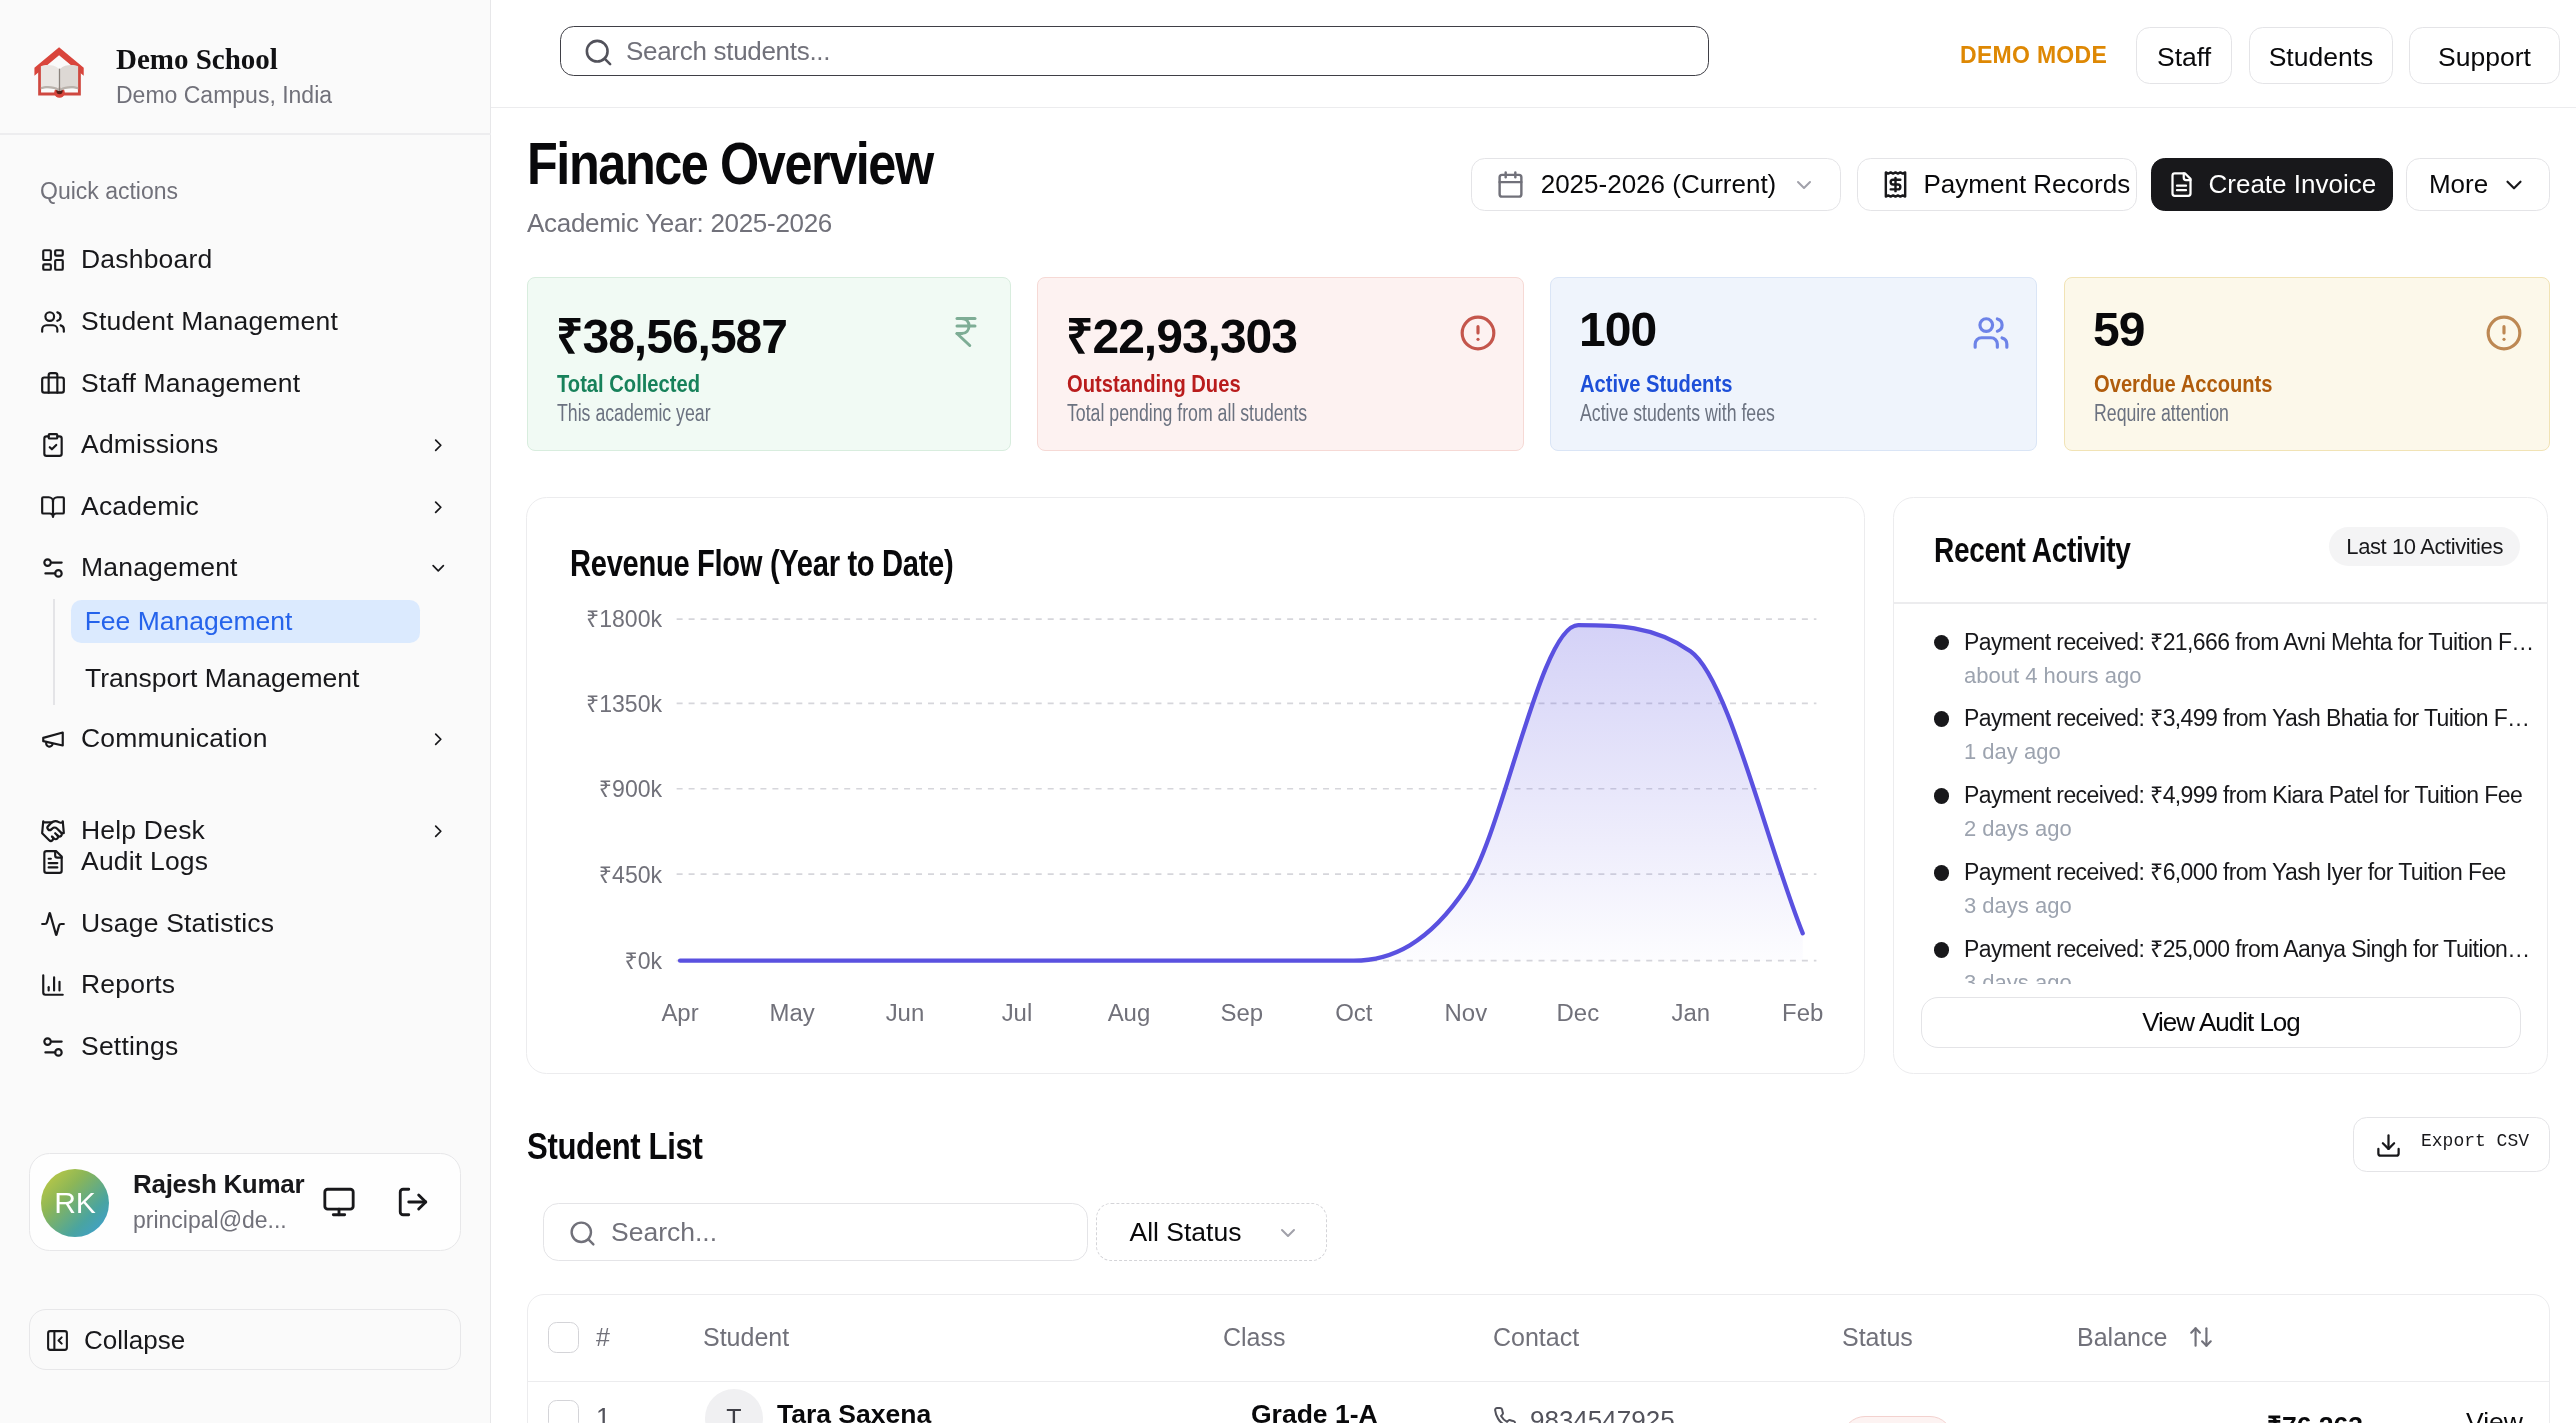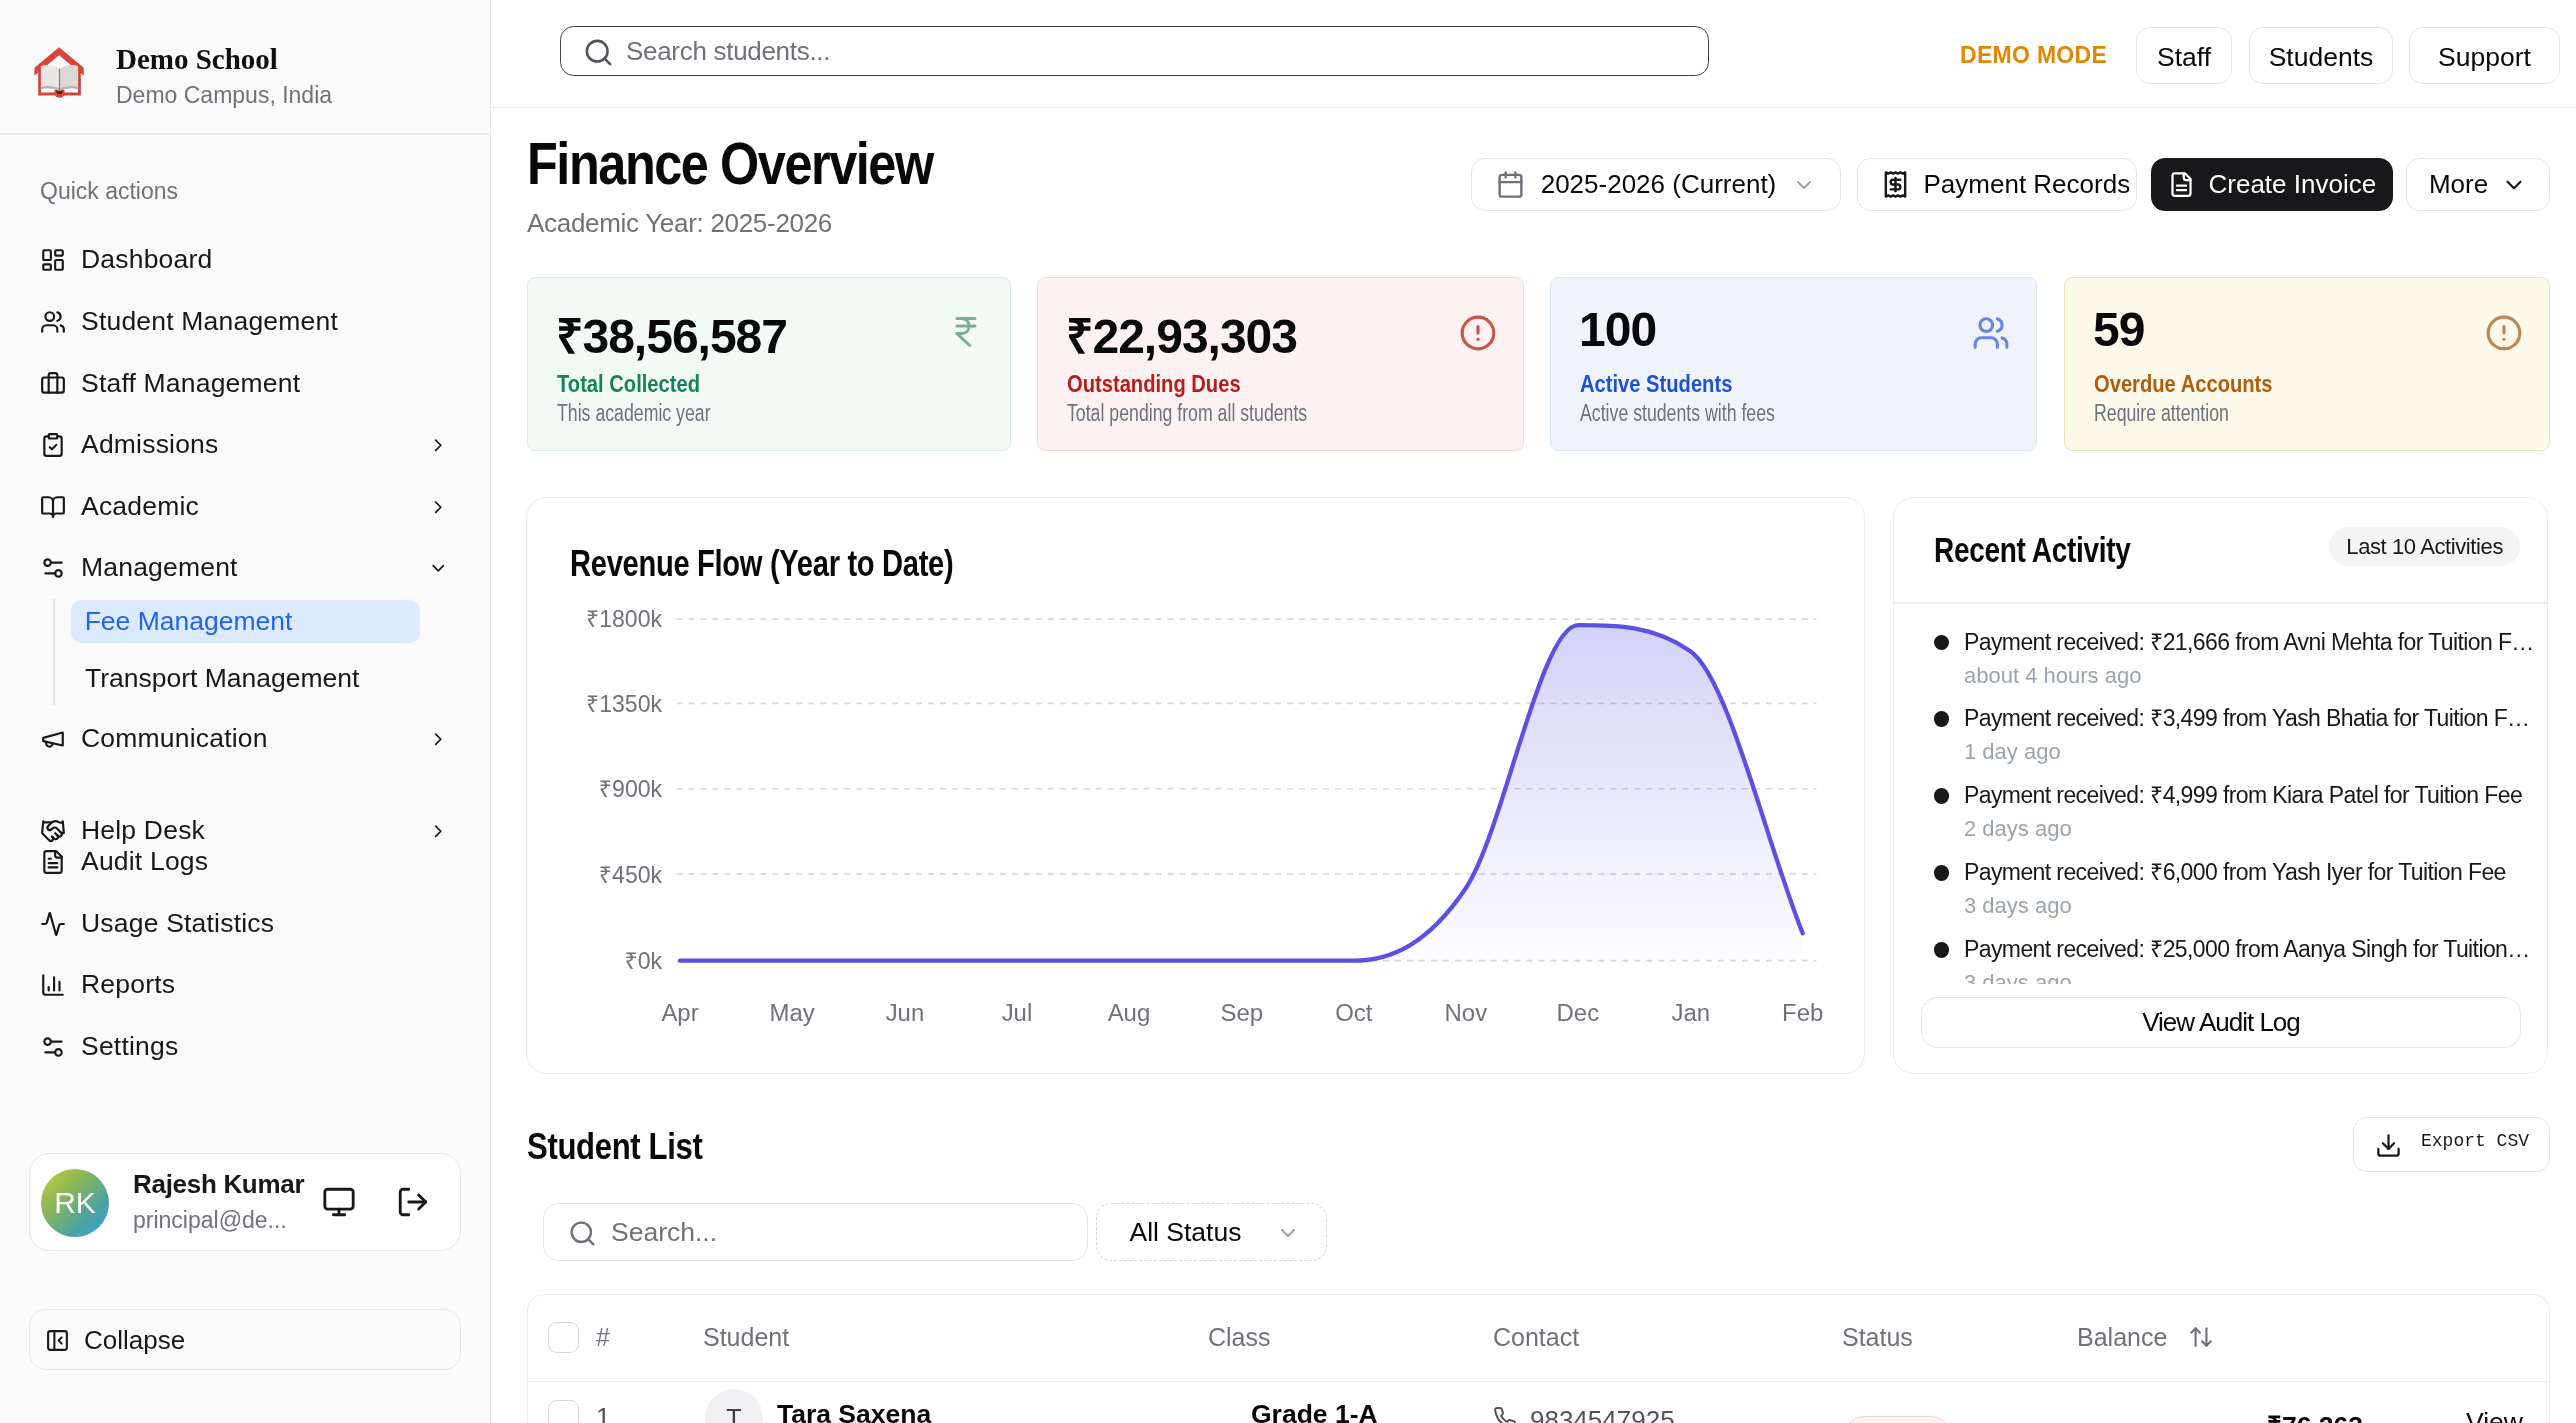--- a/index.html
+++ b/index.html
@@ -439,21 +439,21 @@
     <span>All Status</span>
     <svg width="24" height="24" viewBox="0 0 24 24" fill="none" stroke="#a1a1aa" stroke-width="2" stroke-linecap="round" stroke-linejoin="round">
       <path d="m6 9 6 6 6-6"></path>
     </svg>
   </div>
 <div id="tablecard">
   <div id="thead">
     <div class="cb" style="top:26.5px"></div>
     <div class="th" style="left:68px">#</div>
     <div class="th" style="left:175px">Student</div>
-    <div class="th" style="left:680px">Class</div>
+    <div class="th" style="left:695px">Class</div>
     <div class="th" style="left:965px">Contact</div>
     <div class="th" style="left:1314px">Status</div>
     <div class="th" style="left:1549px">Balance</div>
     <svg style="position:absolute; left:1660px; top:29px;" width="26" height="26" viewBox="0 0 24 24" fill="none" stroke="#71717a" stroke-width="2" stroke-linecap="round" stroke-linejoin="round">
         <path d="m21 16-4 4-4-4"></path>
         <path d="M17 20V4"></path>
         <path d="m3 8 4-4 4 4"></path>
         <path d="M7 4v16"></path>
       </svg>
   </div>

